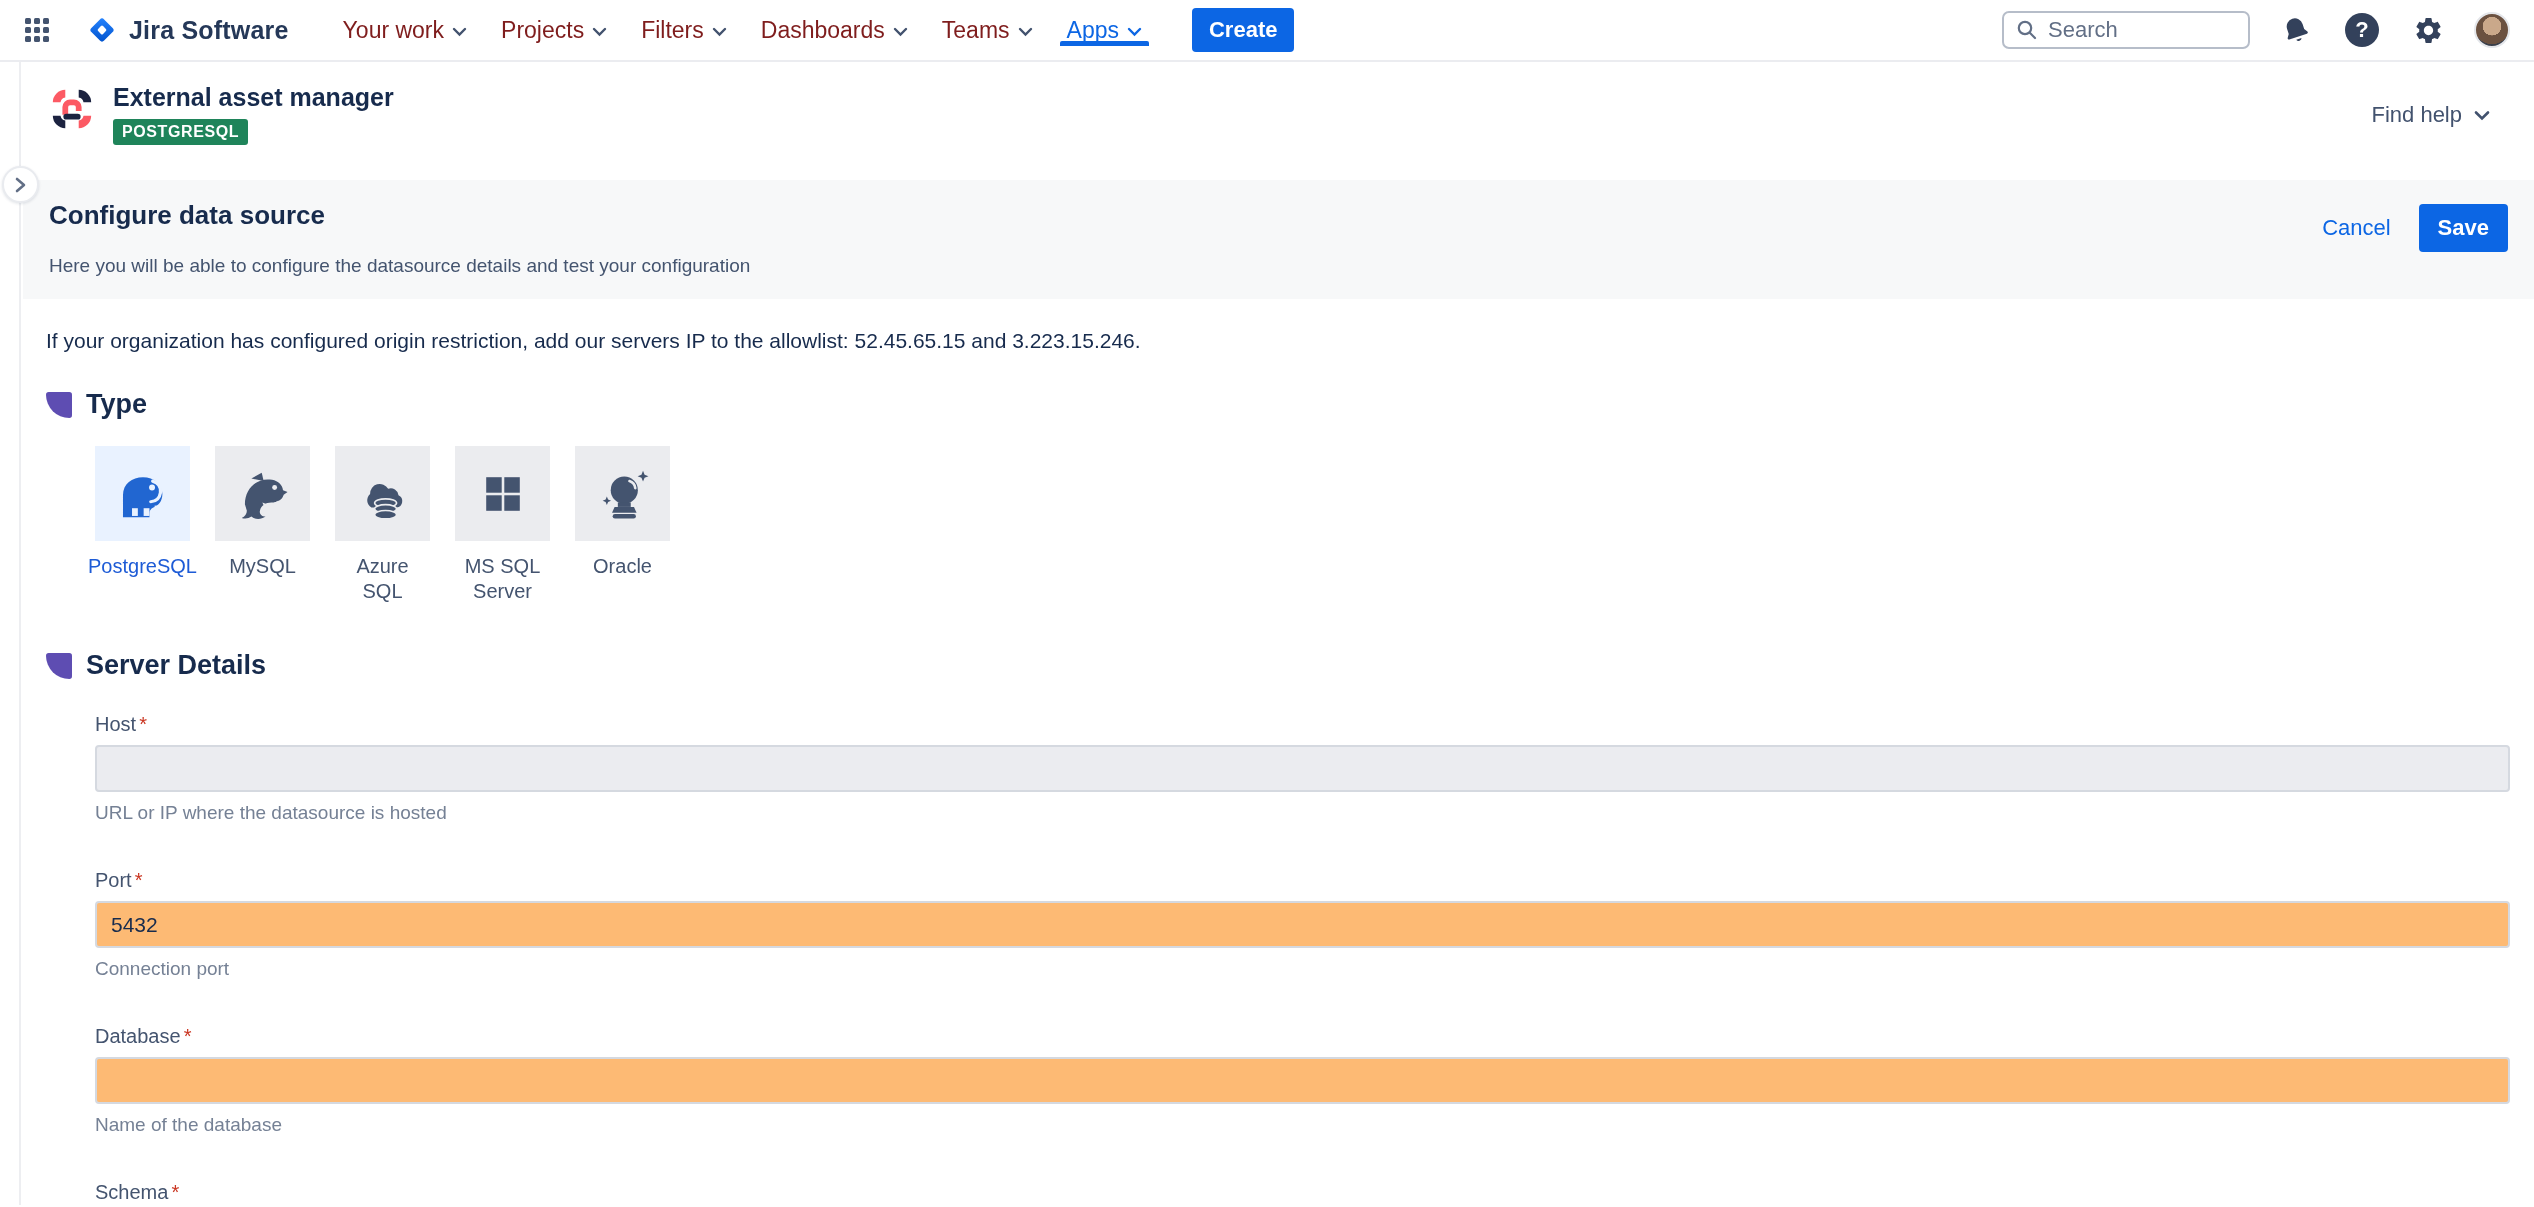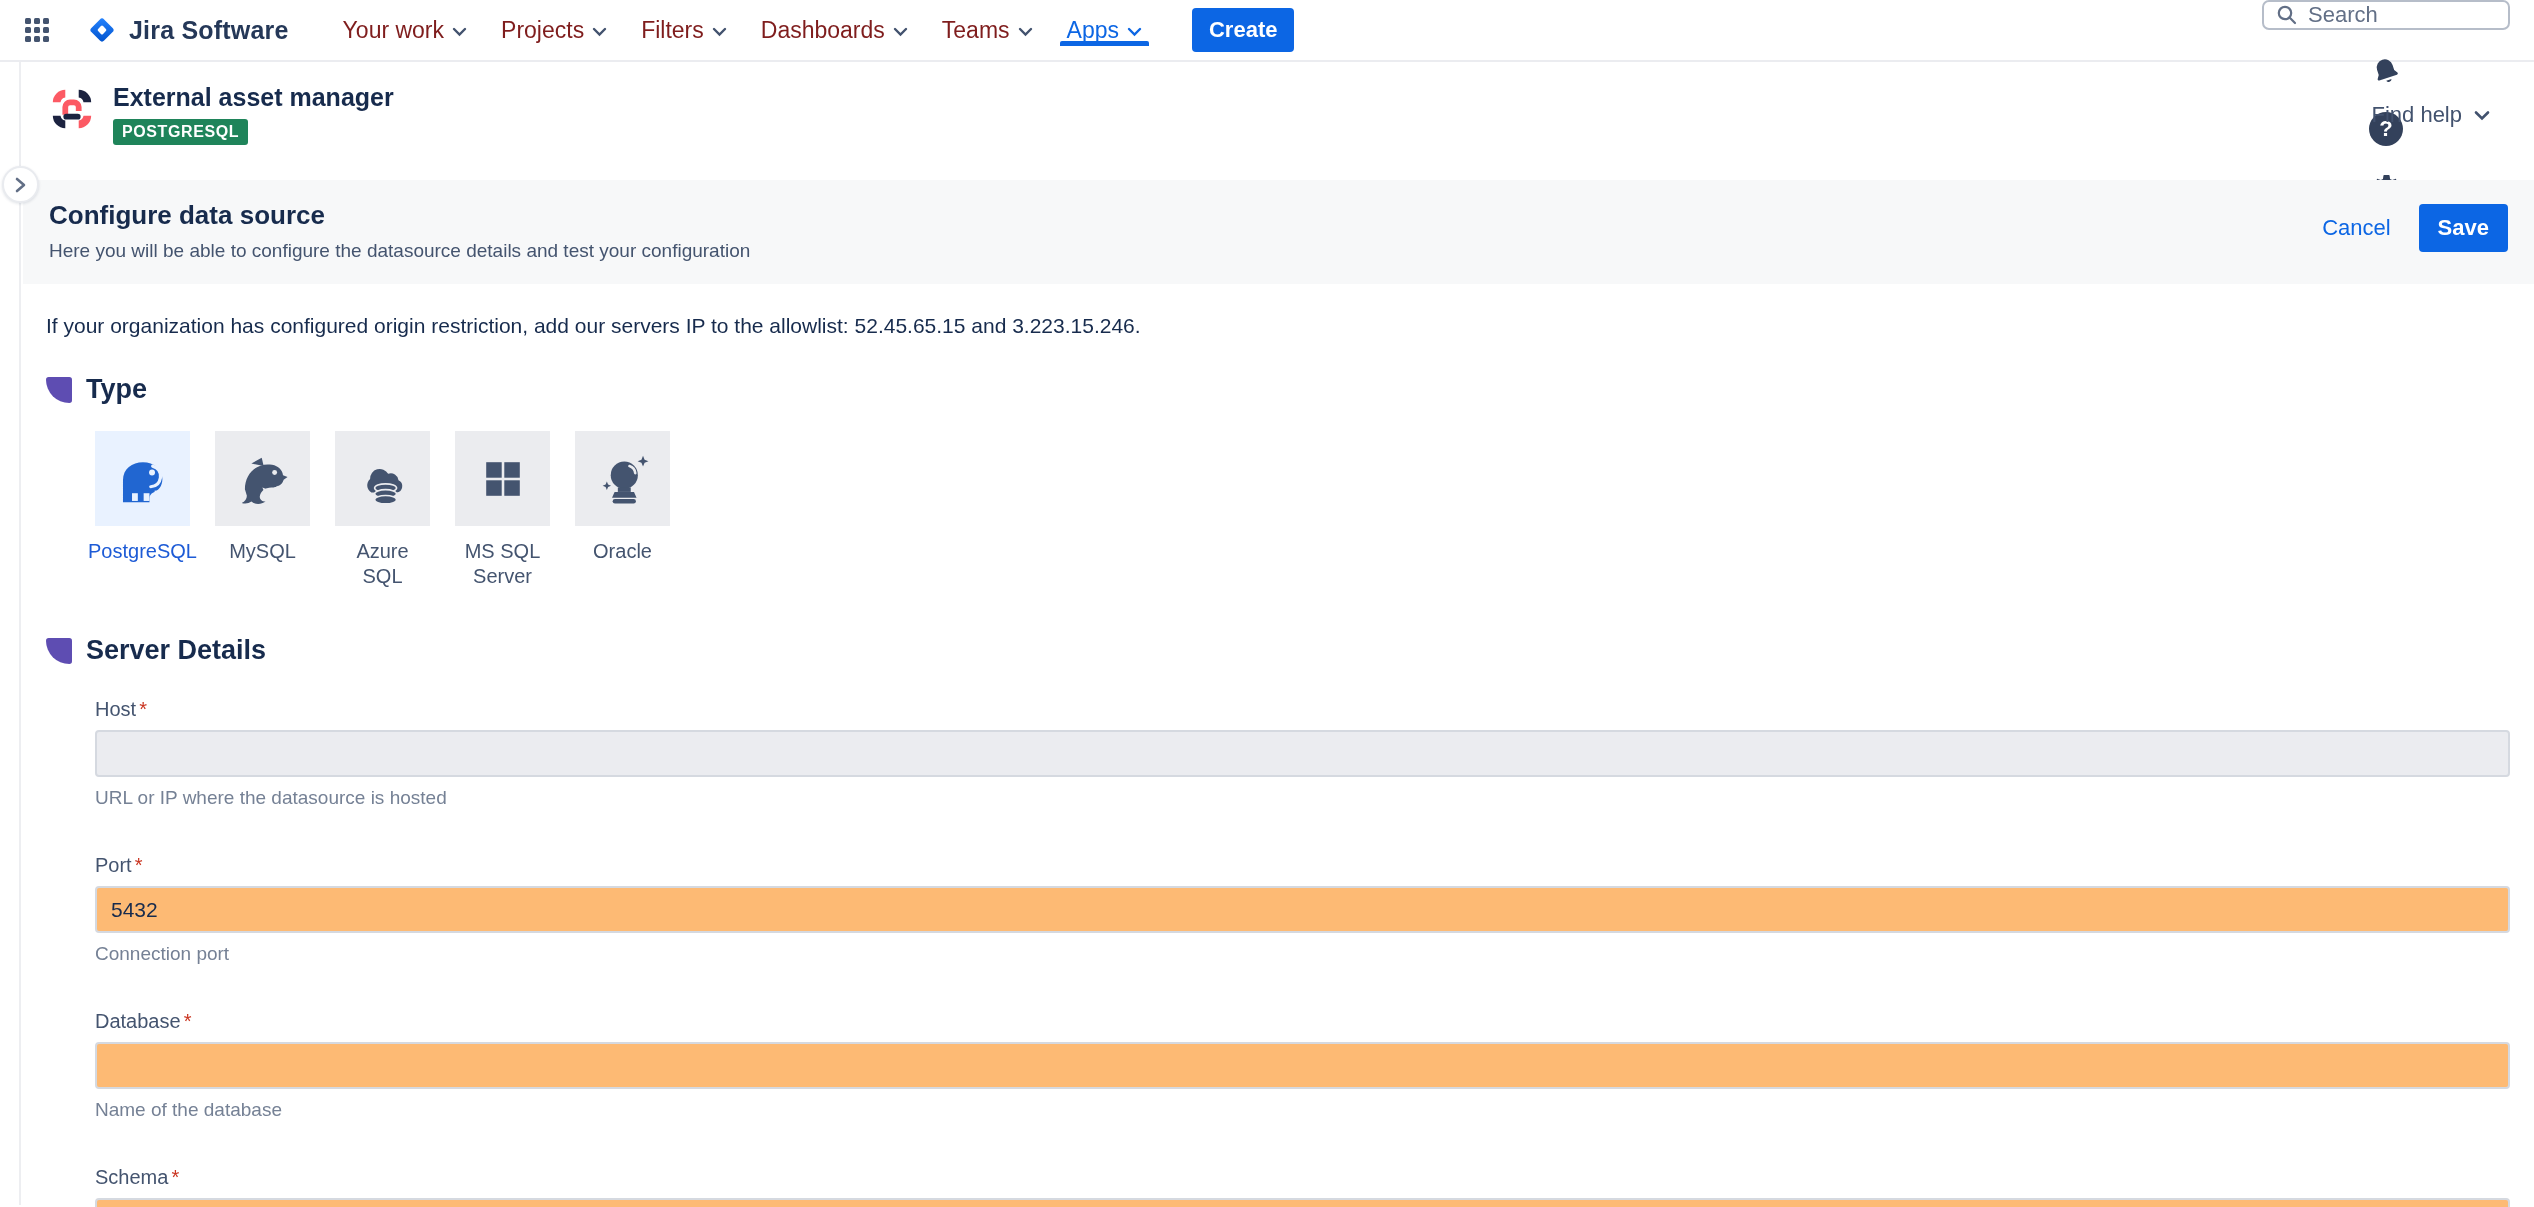--- a/index.html
+++ b/index.html
@@ -19,21 +19,21 @@
   .nav-items { display:flex; align-items:stretch; }
   .nav-item { position:relative; display:flex; align-items:center; gap:8px; padding:0 17px;
     font-size:23px; font-weight:500; color:#7f1d1d; cursor:pointer; }
   .nav-item svg { margin-top:3px; }
   .nav-item.active { color:#0C66E4; }
   .nav-item.active .chev path { stroke:#0C66E4; }
   .nav-item.active::after { content:""; position:absolute; left:10px; right:10px; bottom:-2px;
     height:5px; background:#0C66E4; border-radius:2px 2px 0 0; }
   .create-btn { align-self:center; margin-left:10px; background:#0C66E4; color:#fff;
     font-size:22px; font-weight:700; border:none; border-radius:4px; padding:9px 17px; cursor:pointer; }
-  .nav-right { margin-left:auto; display:flex; align-items:center; gap:26px;flex-direction:column; }
+  .nav-right { margin-left:auto; display:flex; align-items:center; gap:26px; }
   .search-box { display:flex; align-items:center; gap:10px; width:248px; height:38px;
     border:2px solid #B6BDC9; border-radius:7px; padding:0 12px; background:#fff; }
   .search-box input { border:none; outline:none; font-size:22px; color:#626F86; width:170px;
     font-family:"Liberation Sans", sans-serif; background:transparent; }
   .search-box input::placeholder { color:#626F86; }
   .icon-btn { width:40px; height:40px; display:flex; align-items:center; justify-content:center;
     cursor:pointer; border-radius:50%; }
   .help-circle { width:34px; height:34px; border-radius:50%; background:#33415B; color:#fff;
     display:flex; align-items:center; justify-content:center; font-size:22px; font-weight:700; }
   .avatar { width:36px; height:36px; border-radius:50%; cursor:pointer;
@@ -54,21 +54,21 @@
   .app-logo { width:46px; height:46px; margin-right:18px; margin-top:4px; }
   .app-title { font-size:25px; font-weight:700; color:#172B4D; line-height:1.2; }
   .badge { display:inline-block; margin-top:7px; background:#1F845A; color:#fff;
     font-size:16px; font-weight:700; letter-spacing:.6px; padding:4px 9px; border-radius:3px; }
   .find-help { position:absolute; right:44px; top:40px; display:flex; align-items:center; gap:12px;
     font-size:22px; color:#42526E; cursor:pointer; }
 
   
   .config-bar { position:relative; background:#F7F8F9; padding:20px 26px 22px 26px; }
   .config-title { font-size:26px; font-weight:700; color:#172B4D; }
-  .config-sub { margin-top:9px; font-size:19px; color:#44546F; }
+  .config-sub { margin-top:24px; font-size:19px; color:#44546F; }
   .config-actions { position:absolute; right:26px; top:24px; display:flex; align-items:center; gap:28px; }
   .cancel-link { font-size:22px; font-weight:500; color:#0C66E4; background:none; border:none; cursor:pointer;
     font-family:"Liberation Sans", sans-serif; }
   .save-btn { background:#0C66E4; color:#fff; font-size:22px; font-weight:700; border:none;
     border-radius:4px; padding:11px 19px; cursor:pointer; font-family:"Liberation Sans", sans-serif; }
 
   
   .content { padding:30px 24px 0 23px; }
   .notice { font-size:21px; color:#172B4D; margin-bottom:36px; }
   .section-head { display:flex; align-items:center; gap:14px; margin-bottom:26px; }

